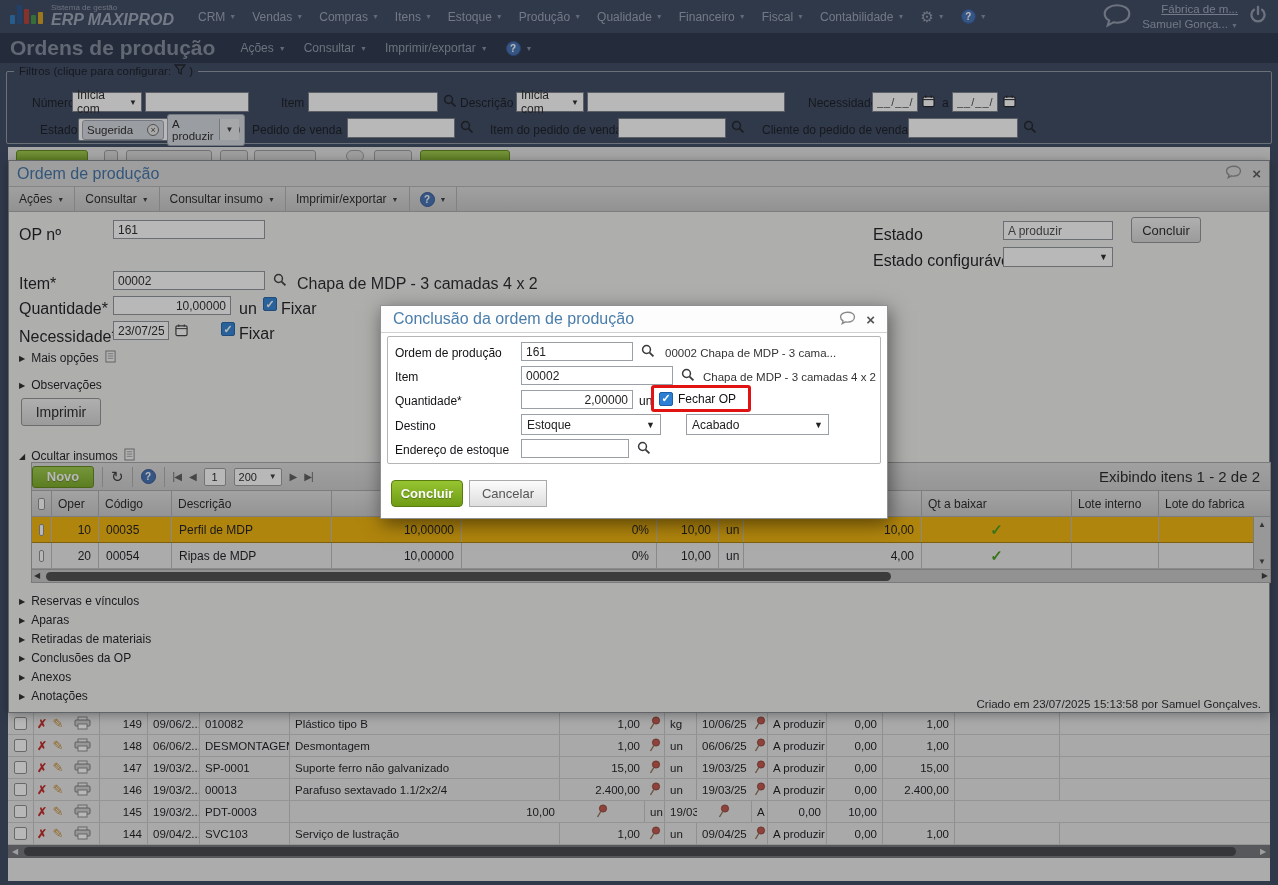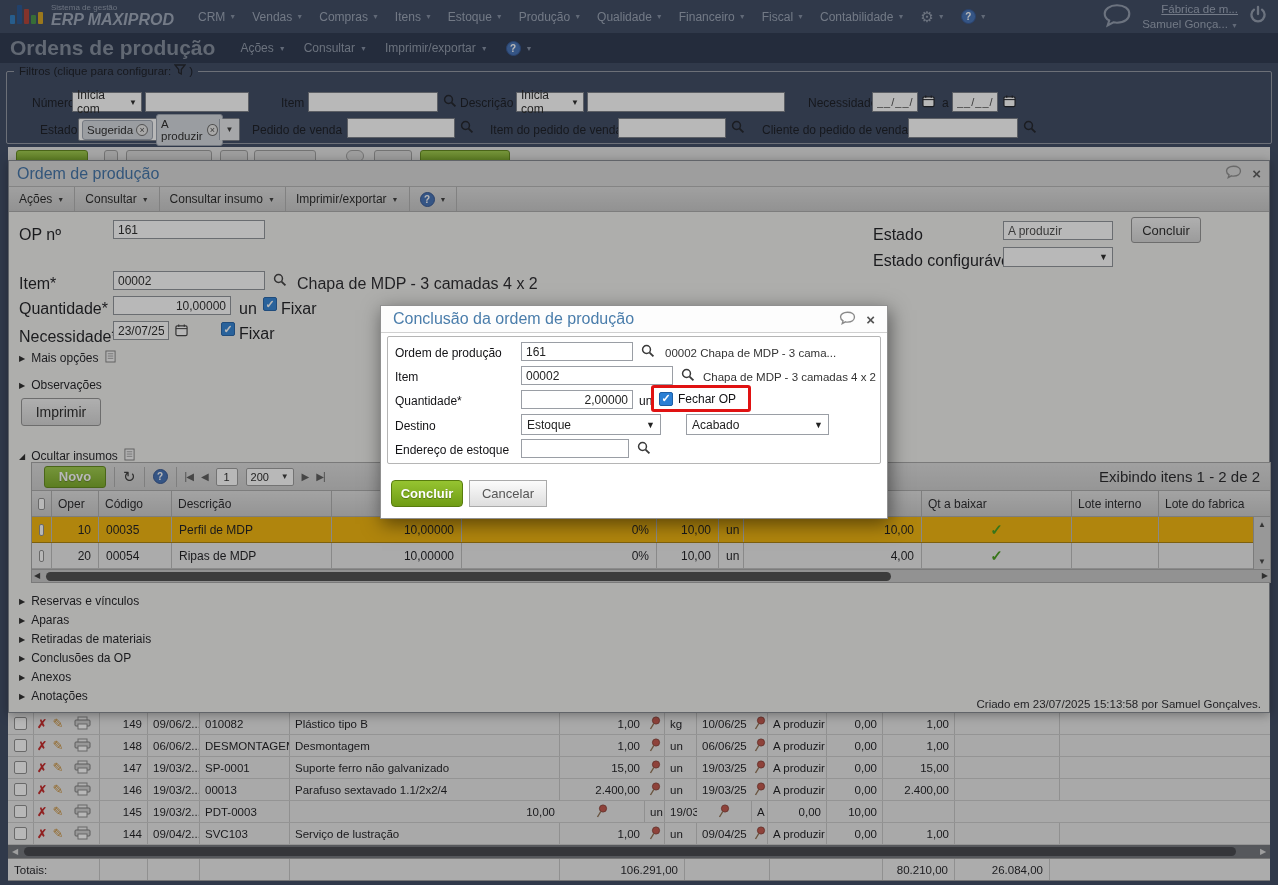--- a/index.html
+++ b/index.html
@@ -30,21 +30,21 @@
 .filters{position:absolute;top:63px;left:0;right:0;height:84px;background:#35425c;color:#0e1118;z-index:5}
 .filt-box{position:absolute;left:6px;right:6px;top:8px;bottom:3px;border:1px solid #8e94a0;border-radius:2px}
 .legend{position:absolute;top:1px;left:14px;background:#35425c;padding:0 5px;font-size:11.5px;display:flex;align-items:center;gap:3px;color:#0e1118}
 .flabel{position:absolute;font-size:12px;color:#0e1118;white-space:nowrap}
 .inp{position:absolute;height:20px;border:1px solid #767b84;background:#fff;font-size:12px;padding:0 4px;color:#222;font-family:"Liberation Sans",sans-serif}
 .fsel{position:absolute;height:20px;border:1px solid #767b84;background:#fff;display:flex;align-items:center;justify-content:space-between;padding:0 4px;font-size:12px;color:#222;cursor:pointer}
 .fsel .cr2{font-size:8px;color:#222}
 .icon-abs{position:absolute;cursor:pointer}
 .datein{text-align:center;color:#444;font-size:11px;letter-spacing:1px}
 .chips{position:absolute;height:23px;border:1px solid #767b84;background:#fff;display:flex;align-items:center;gap:3px;padding:0 24px 0 3px;border-radius:2px}
-.chip{background:#d3d7dd;border:1px solid #9aa2ad;border-radius:3px;font-size:11.5px;color:#222;padding:3px 4px;display:flex;align-items:center;gap:3px}
+.chip{background:#d3d7dd;border:1px solid #9aa2ad;border-radius:3px;font-size:11.5px;color:#222;padding:3px 4px;display:flex;align-items:center;gap:14px}
 .chipx{width:12px;height:12px;border:1px solid #666;border-radius:50%;font-size:9px;line-height:10px;text-align:center;color:#444;background:#e9e9e9;cursor:pointer}
 .chips .dd{position:absolute;right:0;top:0;bottom:0;width:20px;border-left:1px solid #9aa2ad;background:#e4e6e9;display:flex;align-items:center;justify-content:center}
 
 
 .panel{position:absolute;left:8px;top:147px;width:1262px;height:734px;background:#ededed;z-index:1}
 .strip{position:absolute;left:0;top:0;right:0;height:13px;background:#e4e4e4;overflow:hidden}
 .frag{position:absolute;top:3px;height:12px;border:1px solid #9a9a9a;background:#d9d9d9;border-radius:3px 3px 0 0}
 .frag.green{background:linear-gradient(#9ccb45,#76a81e);border-color:#5c8512}
 
 
@@ -77,21 +77,21 @@
 .winp{position:absolute;height:19px;border:1px solid #8b8f96;background:#fff;font-size:12px;padding:0 4px;color:#222;font-family:"Liberation Sans",sans-serif}
 .wsel{position:absolute;height:20px;border:1px solid #8b8f96;background:#fff;display:flex;align-items:center;justify-content:space-between;padding:0 4px;font-size:12px;color:#222;cursor:pointer}
 .cbx{width:14px;height:14px;background:#2b7fd4;border:1px solid #1d5fa6;border-radius:2px;color:#fff;font-size:11px;font-weight:bold;display:inline-flex;align-items:center;justify-content:center;cursor:pointer}
 .graybtn{position:absolute;background:linear-gradient(#f2f2f2,#d4d4d4);border:1px solid #8f8f8f;border-radius:3px;font-size:13px;color:#222;display:flex;align-items:center;justify-content:center;cursor:pointer}
 .acc{position:absolute;display:flex;align-items:center;gap:6px;font-size:12px;color:#141519;cursor:pointer}
 .acc .ar{font-size:8px;color:#222}
 .note{position:absolute;right:8px;font-size:11.5px;color:#1b1b1f}
 
 
 .grid{position:absolute;left:22px;top:250px;width:1240px;border:1px solid #a3a3a3;background:#e9e9e9}
-.gtoolbar{height:28px;background:linear-gradient(#dcdcdc,#cccccc);border-bottom:1px solid #a8a8a8;display:flex;align-items:center;padding-left:12px;gap:8px}
+.gtoolbar{height:28px;background:linear-gradient(#dcdcdc,#cccccc);border-bottom:1px solid #a8a8a8;display:flex;align-items:center;padding-left:0;gap:8px}
 .novo{width:62px;height:22px;background:linear-gradient(#9ccb45,#76a81e);border:1px solid #5c8512;border-radius:3px;color:#fff;font-weight:bold;font-size:13px;display:flex;align-items:center;justify-content:center;cursor:pointer;text-shadow:0 1px 1px rgba(0,0,0,.3)}
 .vsep{width:1px;height:20px;background:#aaa}
 .pg{font-size:10px;color:#555;cursor:pointer;letter-spacing:-1px}
 .pgbox{width:22px;height:18px;background:#fff;border:1px solid #999;border-radius:2px;font-size:11px;color:#222;display:flex;align-items:center;justify-content:center}
 .pgsel{width:48px;height:18px;background:#fff;border:1px solid #999;border-radius:2px;font-size:11px;color:#222;display:flex;align-items:center;justify-content:space-between;padding:0 4px;cursor:pointer}
 .exib{margin-left:auto;padding-right:10px;font-size:15px;color:#1c1c1f}
 .ihead,.irow{display:grid;grid-template-columns:20px 47px 73px 160px 130px 195px 62px 25px 178px 150px 87px 1fr}
 .ihead{height:26px;background:linear-gradient(#e0e0e0,#c9c9c9);border-bottom:1px solid #a8a8a8;font-size:12px;color:#1b1b1e}
 .ihead .hc{display:flex;align-items:center;padding:0 6px;border-right:1px solid #ababab;overflow:hidden;white-space:nowrap}
 .irow{height:26px;font-size:12px;color:#121216;border-bottom:1px solid #bdbdbd}
@@ -584,33 +584,20 @@
         <span class="c nb"></span>
       </div>
     </div>
 
     <div class="hscroll">
       <span class="hs-ar" style="left:0">◀</span>
       <span class="hs-thumb"></span>
       <span class="hs-ar" style="right:0">▶</span>
     </div>
 
-    <div class="totrow">
-      <span class="c">Totais:</span>
-      <span class="c"></span>
-      <span class="c"></span>
-      <span class="c"></span>
-      <span class="c"></span>
-      <span class="c r">106.291,00</span>
-      <span class="c"></span>
-      <span class="c"></span>
-      <span class="c r">80.210,00</span>
-      <span class="c r">26.084,00</span>
-      <span class="c" style="border-right:none"></span>
-    </div>
   </div>
 
   <div class="opwin">
     <div class="titlebar">
       <span class="t">Ordem de produção</span>
       <span class="tb-icons">
         <span><svg width="17" height="14" viewBox="0 0 20 16">
               <path d="M10 1.2 C5 1.2 1.8 3.8 1.8 6.8 c0 1.9 1.2 3.5 3 4.5 L3.8 14.6 l3.8 -2.1 c0.8 0.2 1.6 0.3 2.4 0.3 c5 0 8.2 -2.6 8.2 -5.9 S15 1.2 10 1.2 Z" fill="none" stroke="#8a8a8a" stroke-width="1.6"></path>
             </svg></span>
         <span class="xclose">×</span>

